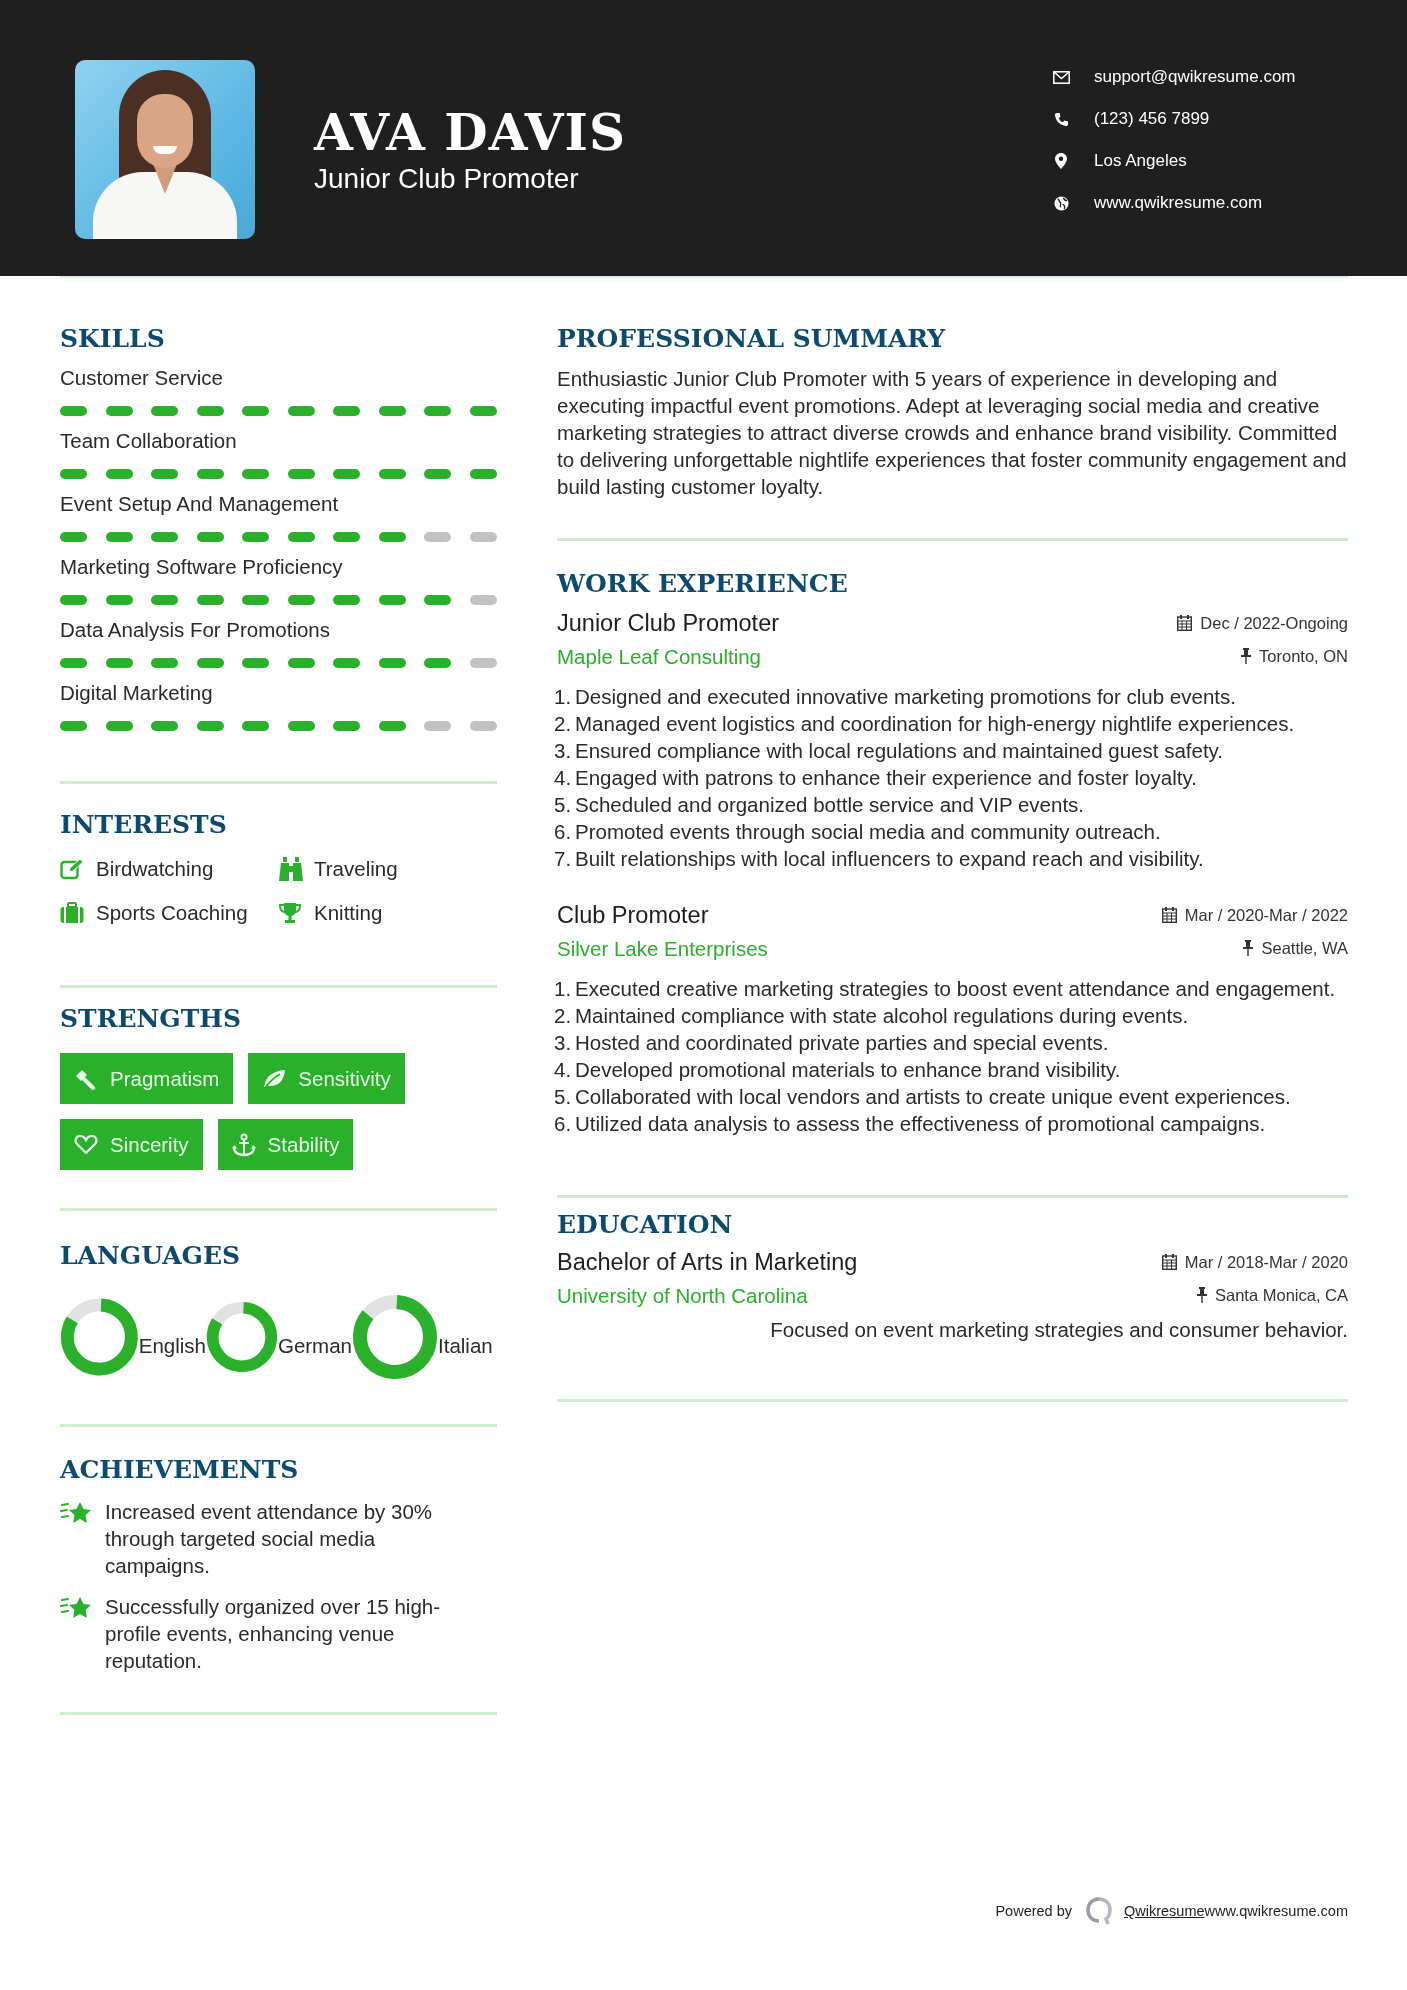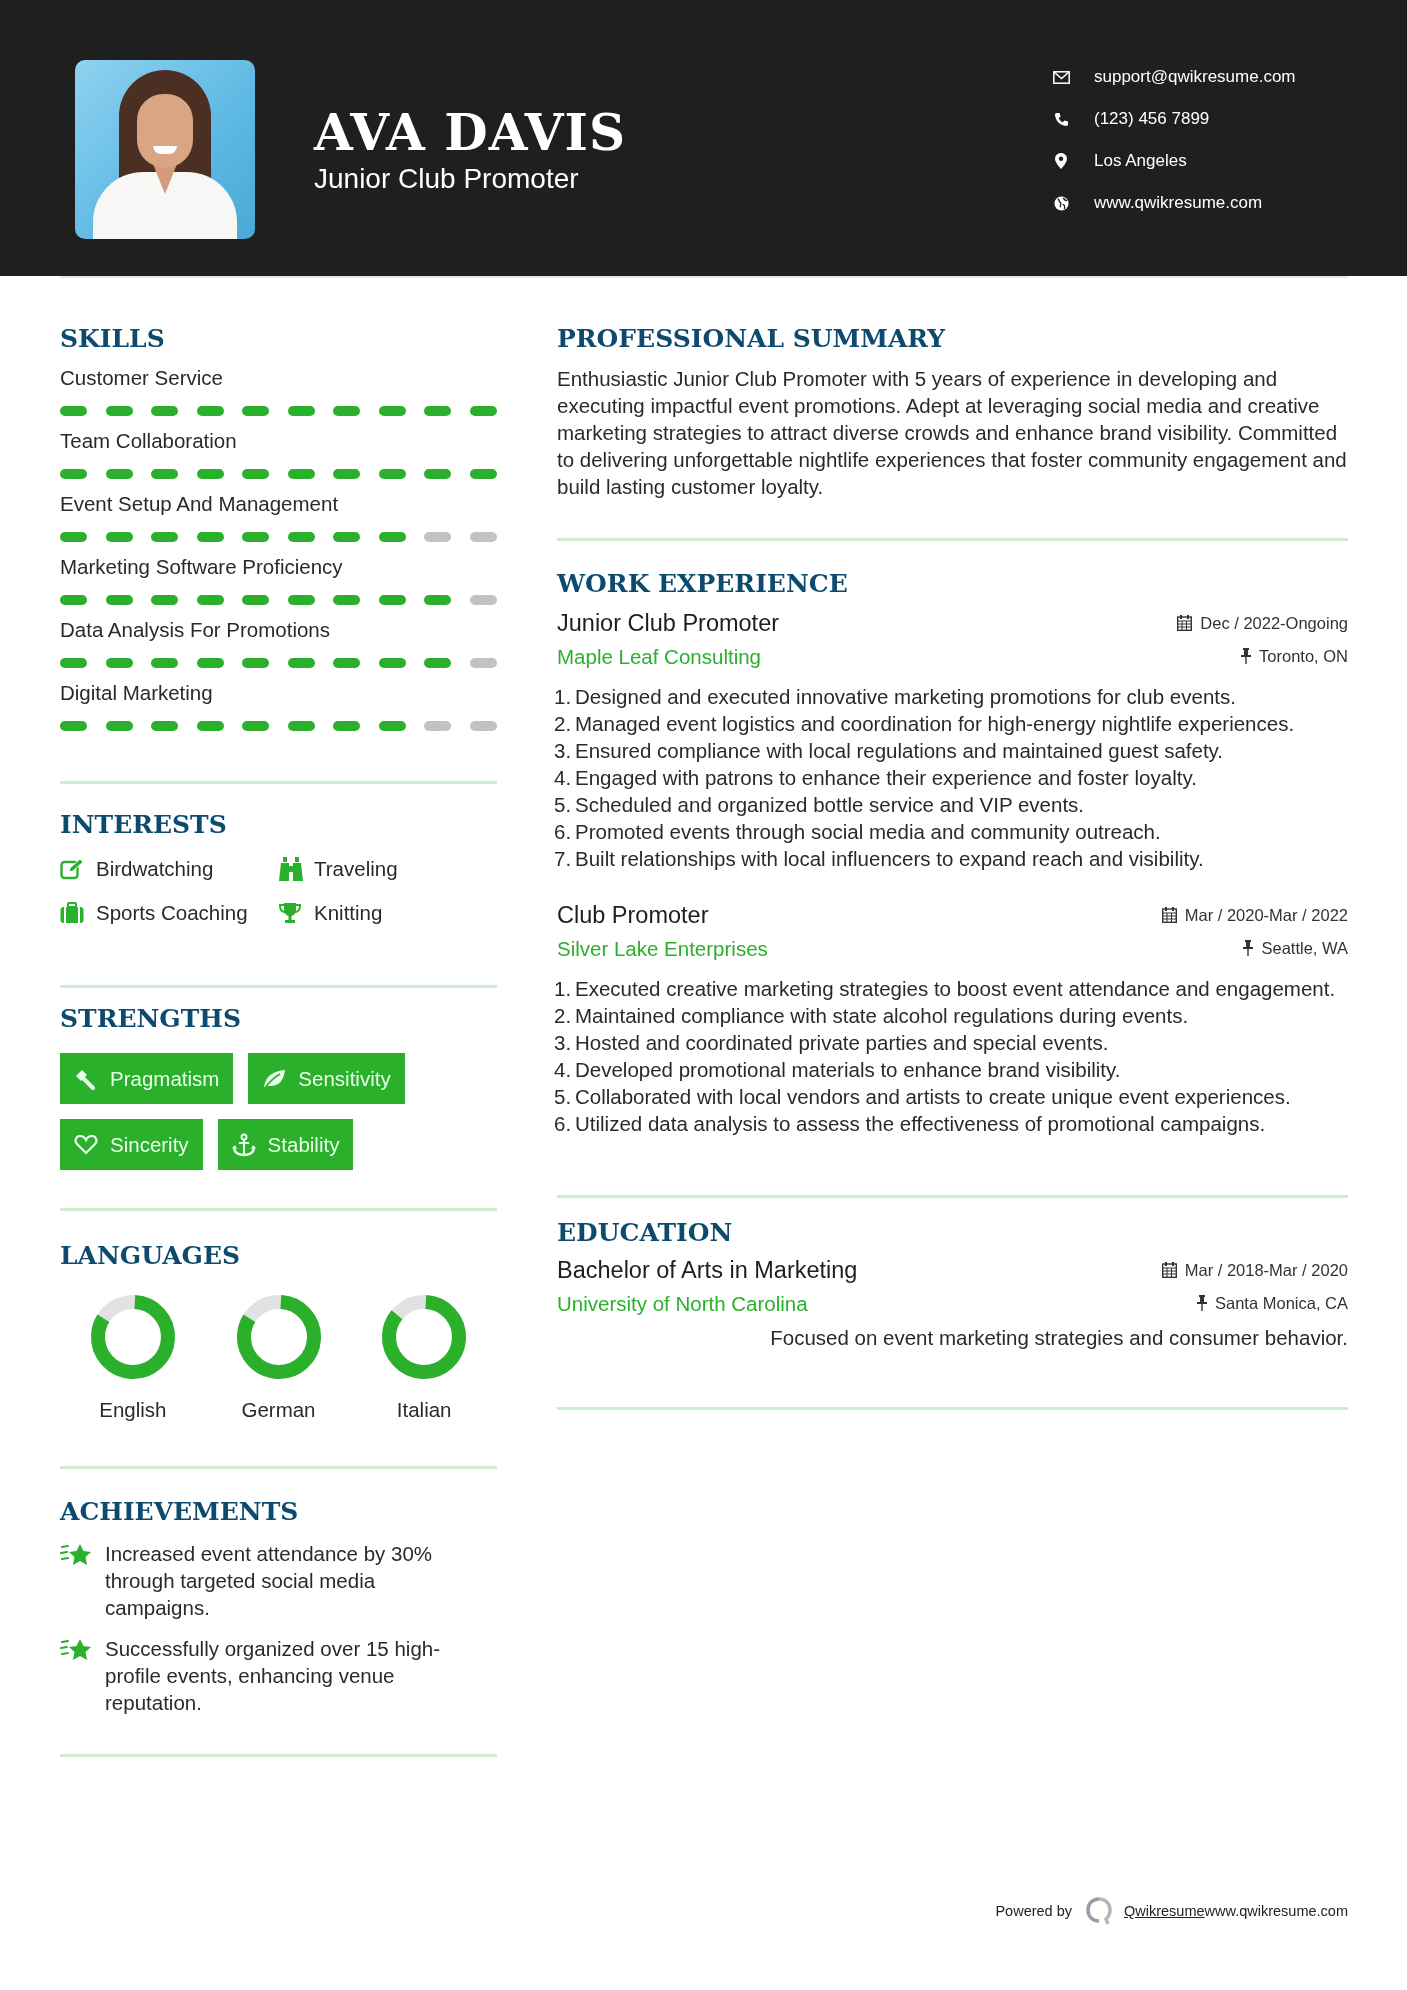--- a/index.html
+++ b/index.html
@@ -39,21 +39,21 @@
 
   .interests { display: grid; grid-template-columns: 218px 210px; row-gap: 16px; margin-top: 16px; }
   .interest { display: flex; align-items: center; font-size: 20.5px; color: #2a2a2a; height: 28px; }
   .interest .iicon { width: 26px; height: 24px; margin-right: 10px; display: flex; align-items: center; justify-content: flex-start; }
 
   .badges { display: flex; flex-wrap: wrap; gap: 15px 15px; margin-top: 20px; }
   .badge { display: flex; align-items: center; background: #2bb02b; color: #eaffea; font-size: 20.5px; height: 51px; padding: 0 14px; }
   .badge .bicon { width: 26px; height: 24px; margin-right: 10px; display: flex; align-items: center; }
 
   .langs { display: flex; margin-top: 24px; }
-  .lang { width: 146px; display: flex; flex-direction: column; align-items: center; }
+  .lang { width: 146px; display: flex; flex-direction: row; align-items: center; }
   .lang-label { margin-top: 18px; font-size: 20.5px; color: #2a2a2a; }
 
   .ach { display: flex; margin-top: 14px; }
   .ach .aicon { width: 45px; flex: none; padding-top: 2px; }
   .ach .atext { font-size: 20.5px; line-height: 27px; color: #2a2a2a; width: 380px; }
 
   .p { font-size: 20.5px; line-height: 27px; color: #2a2a2a; }
   .job-head { display: flex; justify-content: space-between; align-items: baseline; }
   .job-title { font-size: 23.5px; color: #1e1e1e; }
   .job-meta { font-size: 16.5px; color: #333; display: flex; align-items: center; }
@@ -456,21 +456,21 @@
             <li><span class="num">3.</span><span>Hosted and coordinated private parties and special events.</span></li>
             <li><span class="num">4.</span><span>Developed promotional materials to enhance brand visibility.</span></li>
             <li><span class="num">5.</span><span>Collaborated with local vendors and artists to create unique event experiences.</span></li>
             <li><span class="num">6.</span><span>Utilized data analysis to assess the effectiveness of promotional campaigns.</span></li>
           </ol>
         </div>
       </div>
   </div>
   <div class="divider" style="margin-top:58px;"></div>
 
-  <div style="padding-top:20px;">
+  <div style="padding-top:12px;">
     <div class="sec-title">EDUCATION</div>
     <div style="margin-top:10px;text-align:right;">
       <div class="job-head">
         <span class="job-title">Bachelor of Arts in Marketing</span>
         <span class="job-meta">
           <span class="micon">
             <svg width="15" height="16" viewBox="0 0 15 16">
                 <rect x="0.7" y="2" width="13.6" height="13.3" fill="none" stroke="#333" stroke-width="1.4"></rect>
                 <rect x="3" y="0" width="2" height="4" fill="#333"></rect>
                 <rect x="10" y="0" width="2" height="4" fill="#333"></rect>

